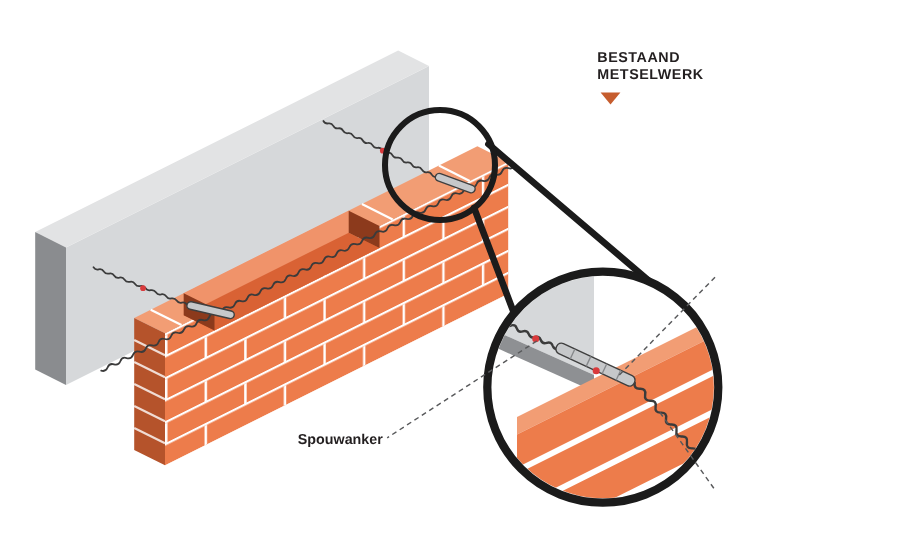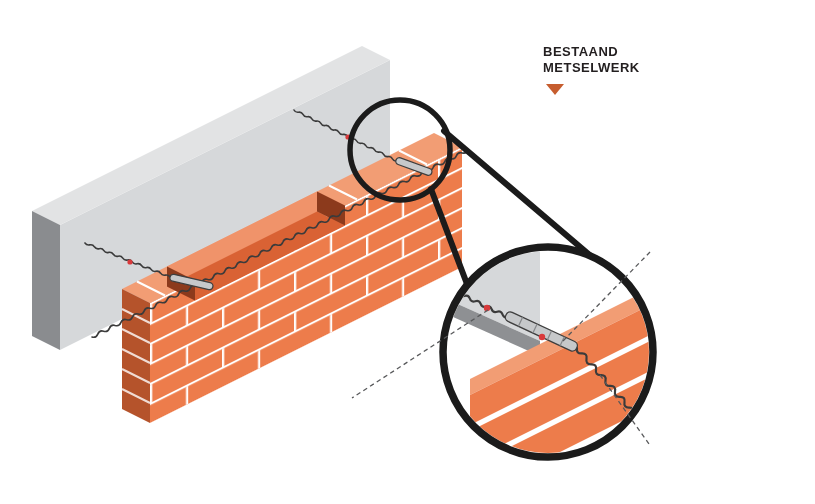--- a/index.html
+++ b/index.html
@@ -152,13 +152,14 @@
       <line class="leader" x1="600" y1="375" x2="649" y2="444"></line>
     </g>
   </svg>
 
   <div class="legend">
     <div>BESTAAND</div>
     <div>METSELWERK</div>
     <div class="legend-triangle"></div>
   </div>
 
+  <div class="callout callout-spouwanker">Spouwanker</div>
 </div>
 
 </body></html>

